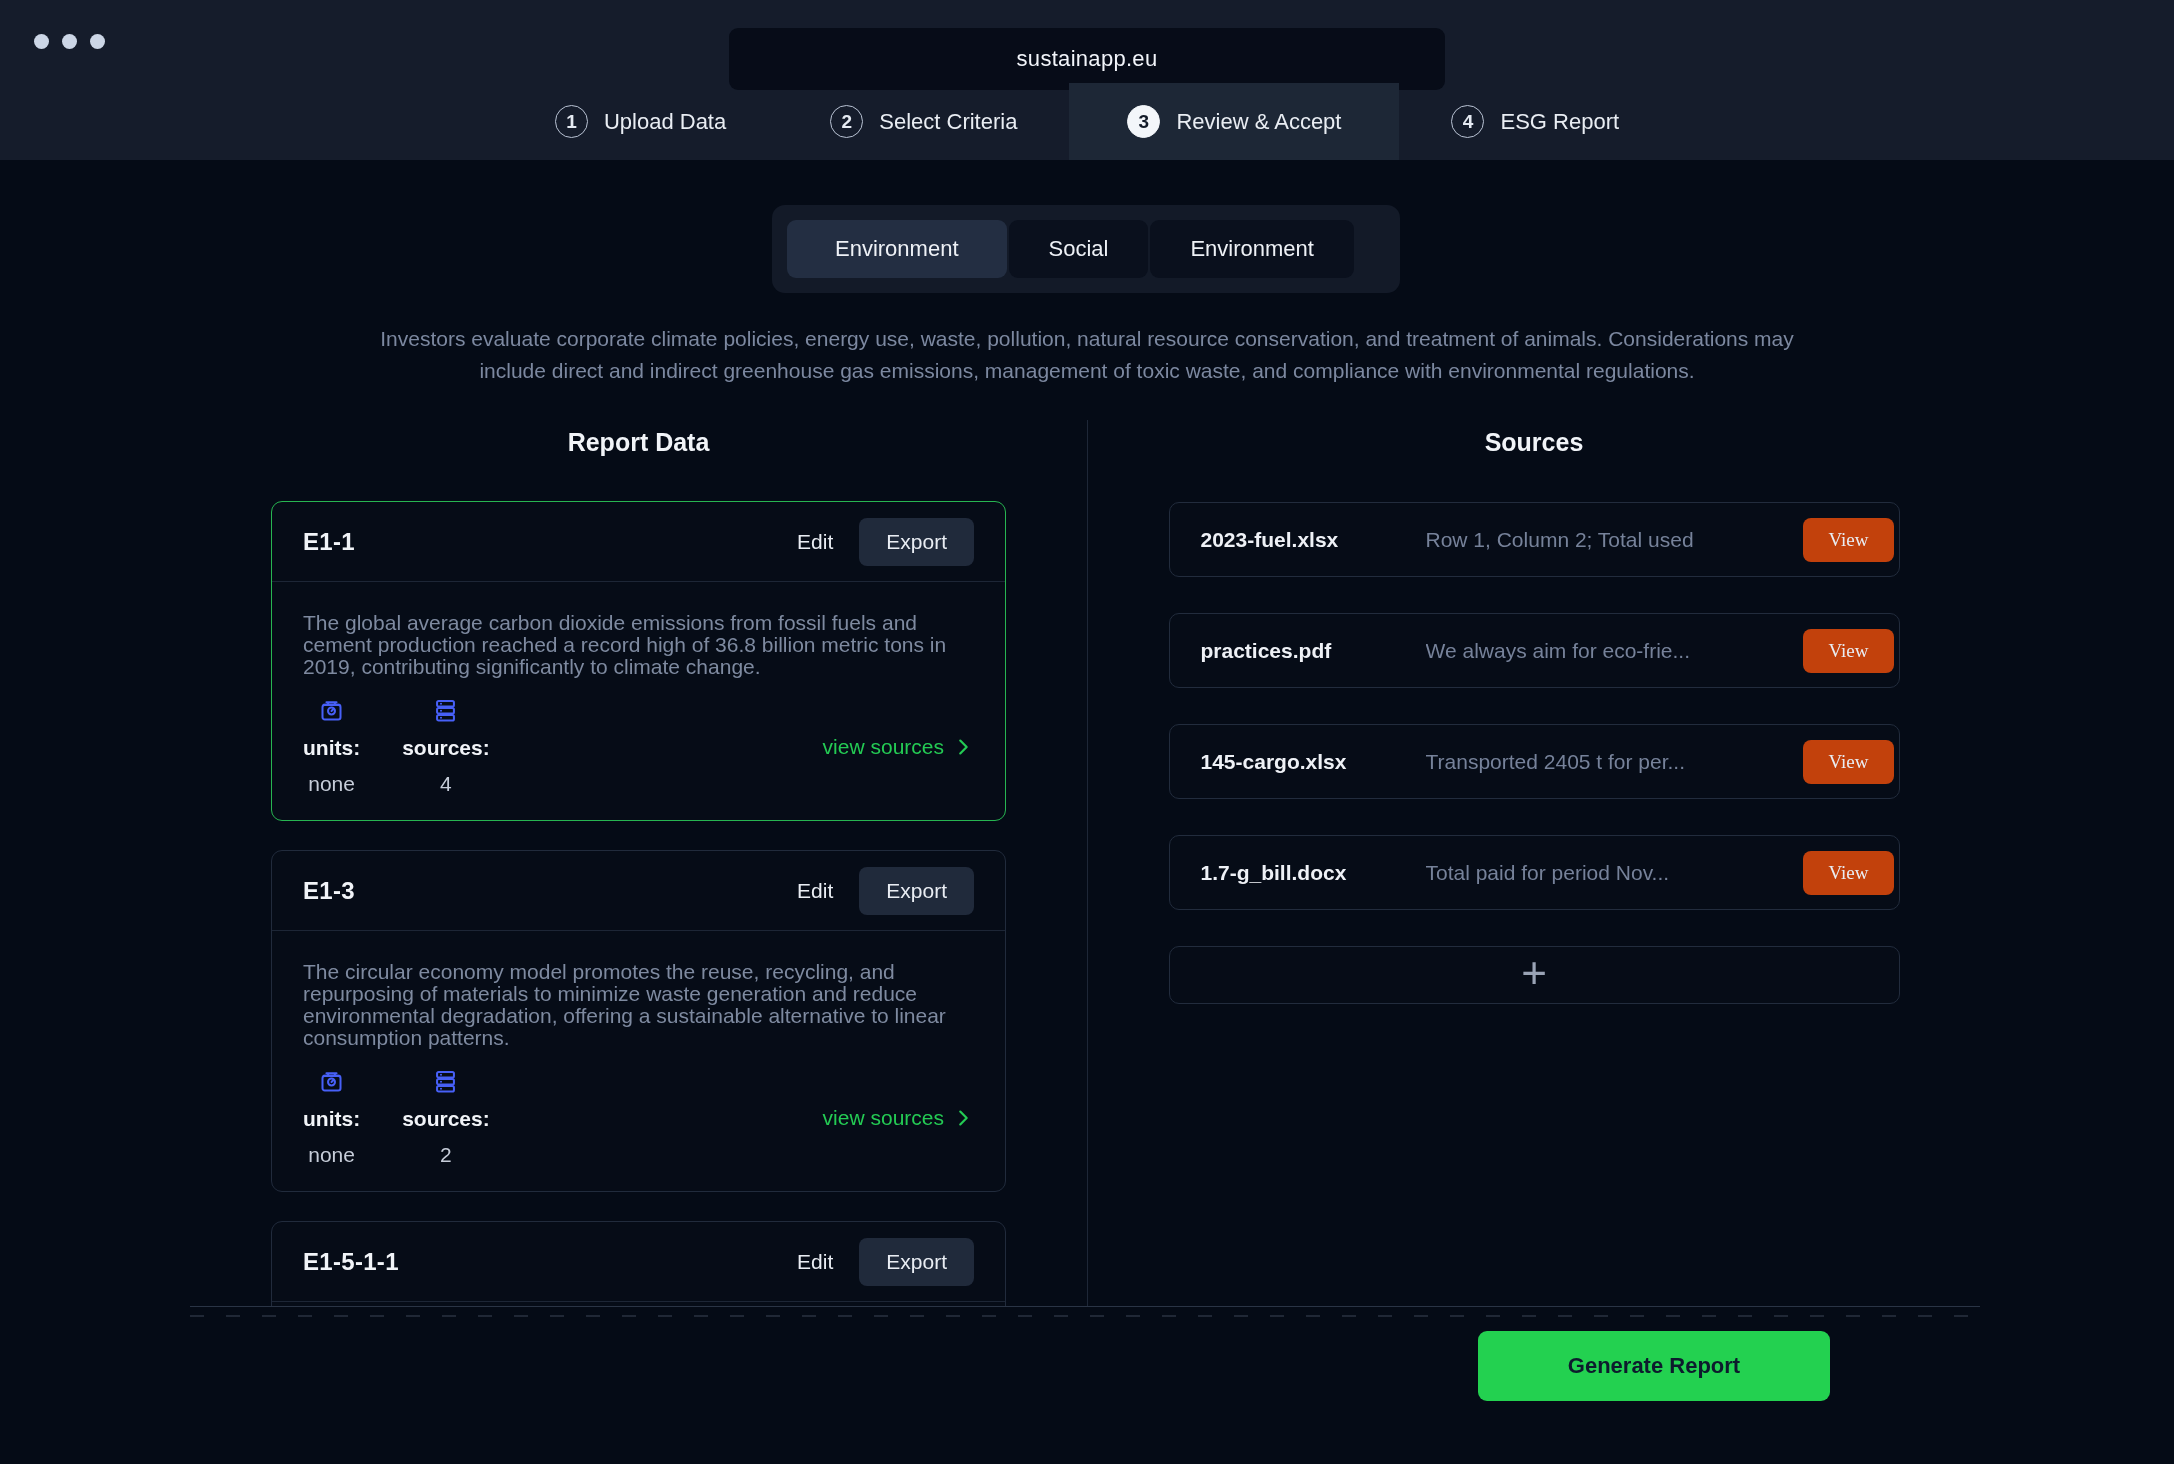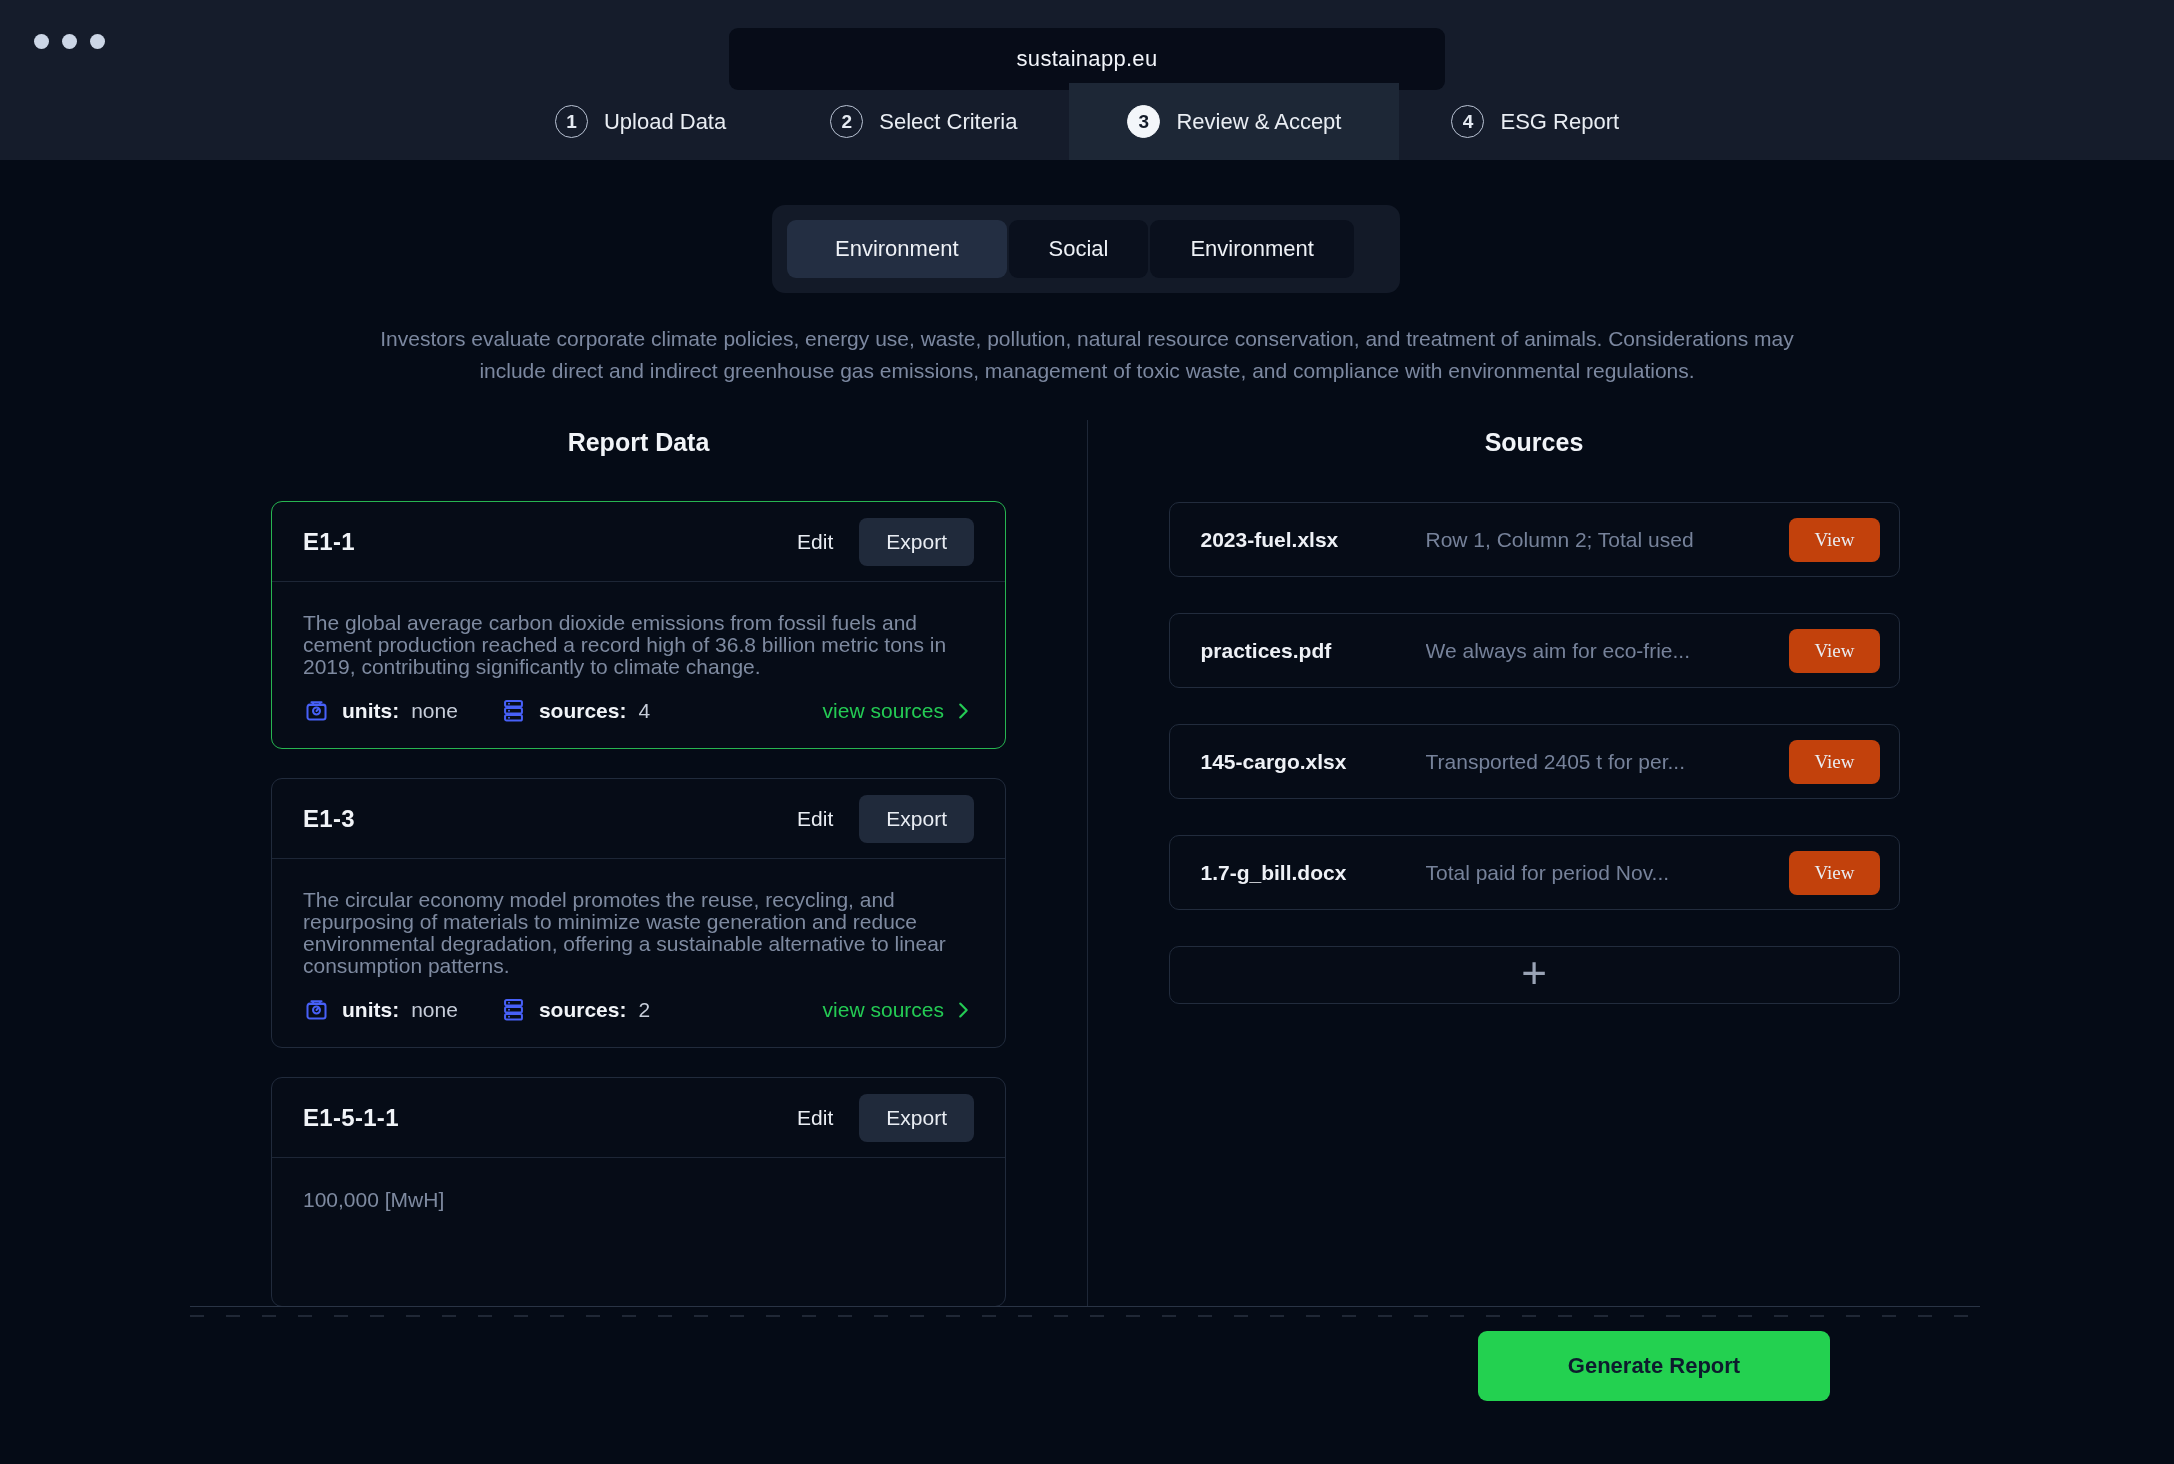--- a/index.html
+++ b/index.html
@@ -50,32 +50,32 @@
   .card-head { display:flex; align-items:center; padding:23px 31px; height:79px; }
   .card-id { color:#f1f4f8; font-size:24px; font-weight:700; letter-spacing:.3px; }
   .card-actions { margin-left:auto; display:flex; align-items:center; gap:26px; }
   .btn-edit { background:none; border:none; color:#e9edf3; font-family:inherit; font-size:21px; cursor:pointer; }
   .btn-export { background:#202a3b; border:none; border-radius:8px; color:#e9edf3; font-family:inherit;
                 font-size:21px; padding:12px 27px; cursor:pointer; }
   .card-div { height:1px; background:#1d2636; }
   .card-body { padding:30px 31px 24px; }
   .card-text { color:#7e8aa0; font-size:21px; line-height:22px; }
   .card-meta { display:flex; align-items:center; margin-top:19px; }
-  .meta-group { display:flex; align-items:center; gap:12px; margin-right:42px; }
+  .meta-group { display:flex; align-items:center; gap:12px; margin-right:42px;flex-direction:column; }
   .meta-label { color:#f1f4f8; font-size:21px; font-weight:700; }
   .meta-value { color:#c6cdd9; font-size:21px; }
   .icon-blue { width:27px; height:27px; flex:0 0 auto; }
   .view-sources { margin-left:auto; display:flex; align-items:center; gap:8px; background:none; border:none;
                   color:#24cb54; font-family:inherit; font-size:21px; cursor:pointer; }
   .card-value { color:#7e8aa0; font-size:21px; padding:30px 31px 26px; }
   .card.stub { min-height:230px; }
 
   .rows { width:731px; margin:45px auto 0; }
   .srow { height:75px; border:1px solid #222c3d; border-radius:10px; display:flex; align-items:center;
-          padding:0 19px 0 31px; margin-bottom:36px; background:#060c17; }
+          padding:0 5px 0 31px; margin-bottom:36px; background:#060c17; }
   .srow-file { color:#eef1f6; font-size:21px; font-weight:700; width:225px; flex:0 0 auto; }
   .srow-desc { color:#76829a; font-size:21px; flex:1 1 auto; white-space:nowrap; overflow:hidden; }
   .btn-view { background:#c2410c; border:none; border-radius:8px; color:#e9edf3; font-family:Liberation Serif, serif;
               font-size:19px; padding:11px 25px; cursor:pointer; flex:0 0 auto; }
   .add-row { width:731px; height:58px; border:1px solid #222c3d; border-radius:10px; background:#060c17;
              display:flex; align-items:center; justify-content:center; cursor:pointer; }
   .plus { color:#99a3b5; font-size:44px; font-weight:200; line-height:1; transform:translateY(-2px); }
 
   
   .h-divider { position:absolute; top:1306px; left:190px; width:1790px; height:1px; background:#2a3445; }

